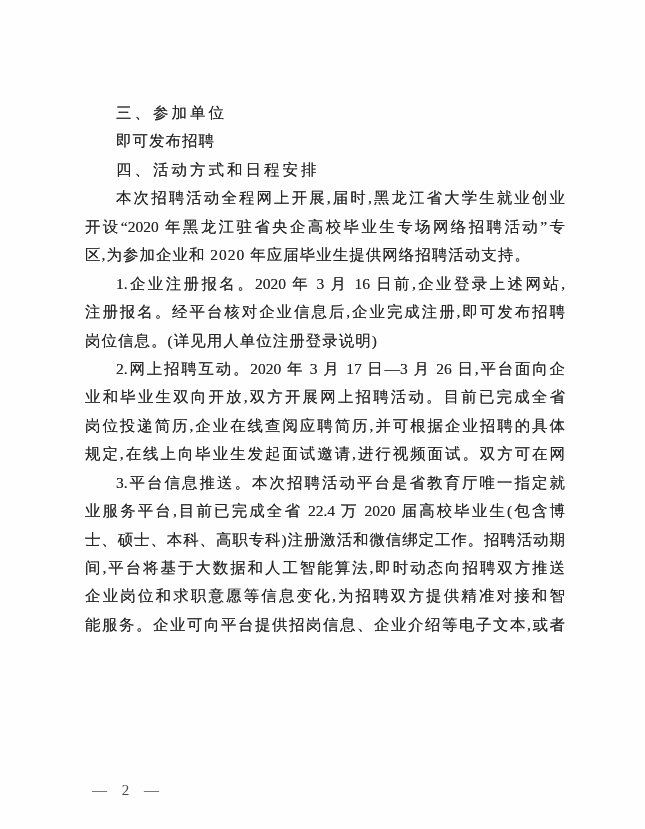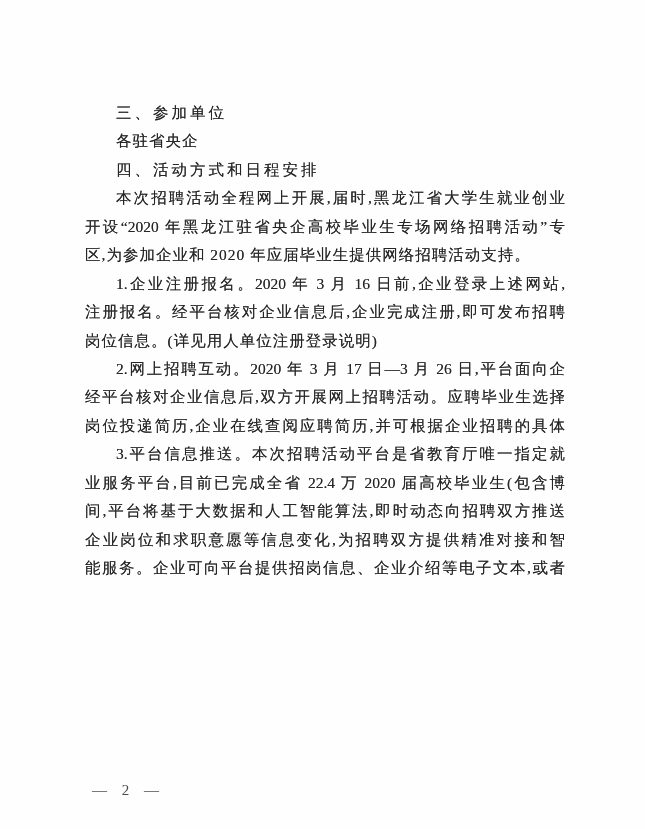--- a/index.html
+++ b/index.html
@@ -59,32 +59,34 @@
     word-spacing: 7px;
     filter: blur(0.22px);
   }
 </style>
 </head>
 <body>
 
 <div class="page">
   <div class="doc-body">
     <div class="line head indent short">三、参加单位</div>
-    <div class="line indent short">各驻省央企</div>
+    <div class="line indent short">即可发布招聘</div>
     <div class="line head indent short">四、活动方式和日程安排</div>
     <div class="line indent fill">本次招聘活动全程网上开展,届时,黑龙江省大学生就业创业</div>
     <div class="line fill">开设“2020 年黑龙江驻省央企高校毕业生专场网络招聘活动”专</div>
     <div class="line short">区,为参加企业和 2020 年应届毕业生提供网络招聘活动支持。</div>
     <div class="line indent fill">1.企业注册报名。2020 年 3 月 16 日前,企业登录上述网站,</div>
     <div class="line fill">注册报名。经平台核对企业信息后,企业完成注册,即可发布招聘</div>
     <div class="line short">岗位信息。(详见用人单位注册登录说明)</div>
     <div class="line indent fill">2.网上招聘互动。2020 年 3 月 17 日—3 月 26 日,平台面向企</div>
-    <div class="line fill">经平台核对企业信息后,双方开展网上招聘活动。应聘毕业生选择</div>
+    <div class="line fill">业和毕业生双向开放,双方开展网上招聘活动。目前已完成全省</div>
     <div class="line fill">岗位投递简历,企业在线查阅应聘简历,并可根据企业招聘的具体</div>
+    <div class="line fill">规定,在线上向毕业生发起面试邀请,进行视频面试。双方可在网</div>
     <div class="line indent fill">3.平台信息推送。本次招聘活动平台是省教育厅唯一指定就</div>
     <div class="line fill">业服务平台,目前已完成全省 22.4 万 2020 届高校毕业生(包含博</div>
+    <div class="line fill">士、硕士、本科、高职专科)注册激活和微信绑定工作。招聘活动期</div>
     <div class="line fill">间,平台将基于大数据和人工智能算法,即时动态向招聘双方推送</div>
     <div class="line fill">企业岗位和求职意愿等信息变化,为招聘双方提供精准对接和智</div>
     <div class="line fill">能服务。企业可向平台提供招岗信息、企业介绍等电子文本,或者</div>
   </div>
 
   <div class="footer">— 2 —</div>
 </div>
 
 </body></html>

